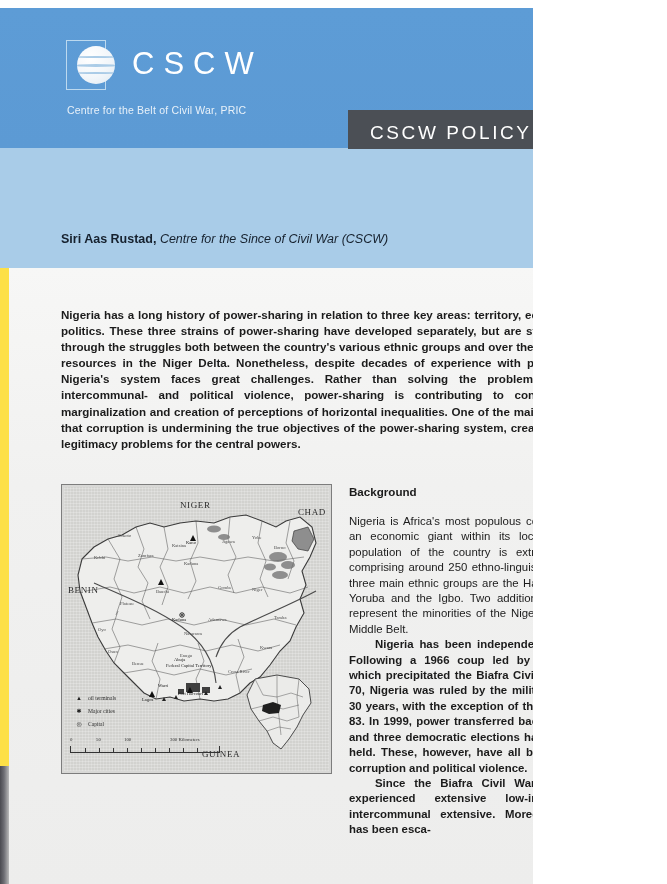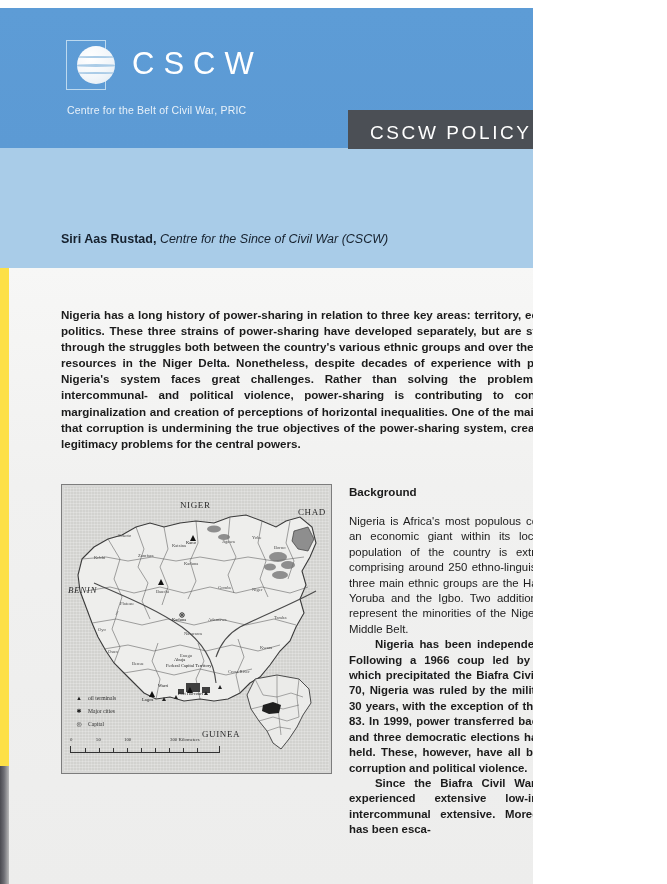--- a/index.html
+++ b/index.html
@@ -377,23 +377,23 @@
         <g fill="#222" font-size="5">
           <polygon points="112,208 114,212 110,212"></polygon>
           <polygon points="142,204 144,208 140,208"></polygon>
           <polygon points="100,210 102,214 98,214"></polygon>
           <polygon points="156,198 158,202 154,202"></polygon>
         </g>
       </svg>
 
       <div class="mlabel country" style="left:118px; top:15px;">NIGER</div>
       <div class="mlabel country" style="left:236px; top:22px;">CHAD</div>
-      <div class="mlabel country" style="left:6px; top:100px;font-style:italic;">BENIN</div>
+      <div class="mlabel country" style="left:6px; top:100px;">BENIN</div>
       <div class="mlabel country" style="left:186px; top:208px;">CAMEROON</div>
-      <div class="mlabel country" style="left:140px; top:244px;">GUINEA</div>
+      <div class="mlabel country" style="left:140px; top:264px;">GUINEA</div>
 
       <div class="mlabel state" style="left:56px; top:48px;">Sokoto</div>
       <div class="mlabel state" style="left:76px; top:68px;">Zamfara</div>
       <div class="mlabel state" style="left:110px; top:58px;">Katsina</div>
       <div class="mlabel state" style="left:32px; top:70px;">Kebbi</div>
       <div class="mlabel state" style="left:160px; top:54px;">Jigawa</div>
       <div class="mlabel state" style="left:190px; top:50px;">Yobe</div>
       <div class="mlabel state" style="left:212px; top:60px;">Borno</div>
       <div class="mlabel state" style="left:122px; top:76px;">Kaduna</div>
       <div class="mlabel state" style="left:94px; top:104px;">Bauchi</div>

